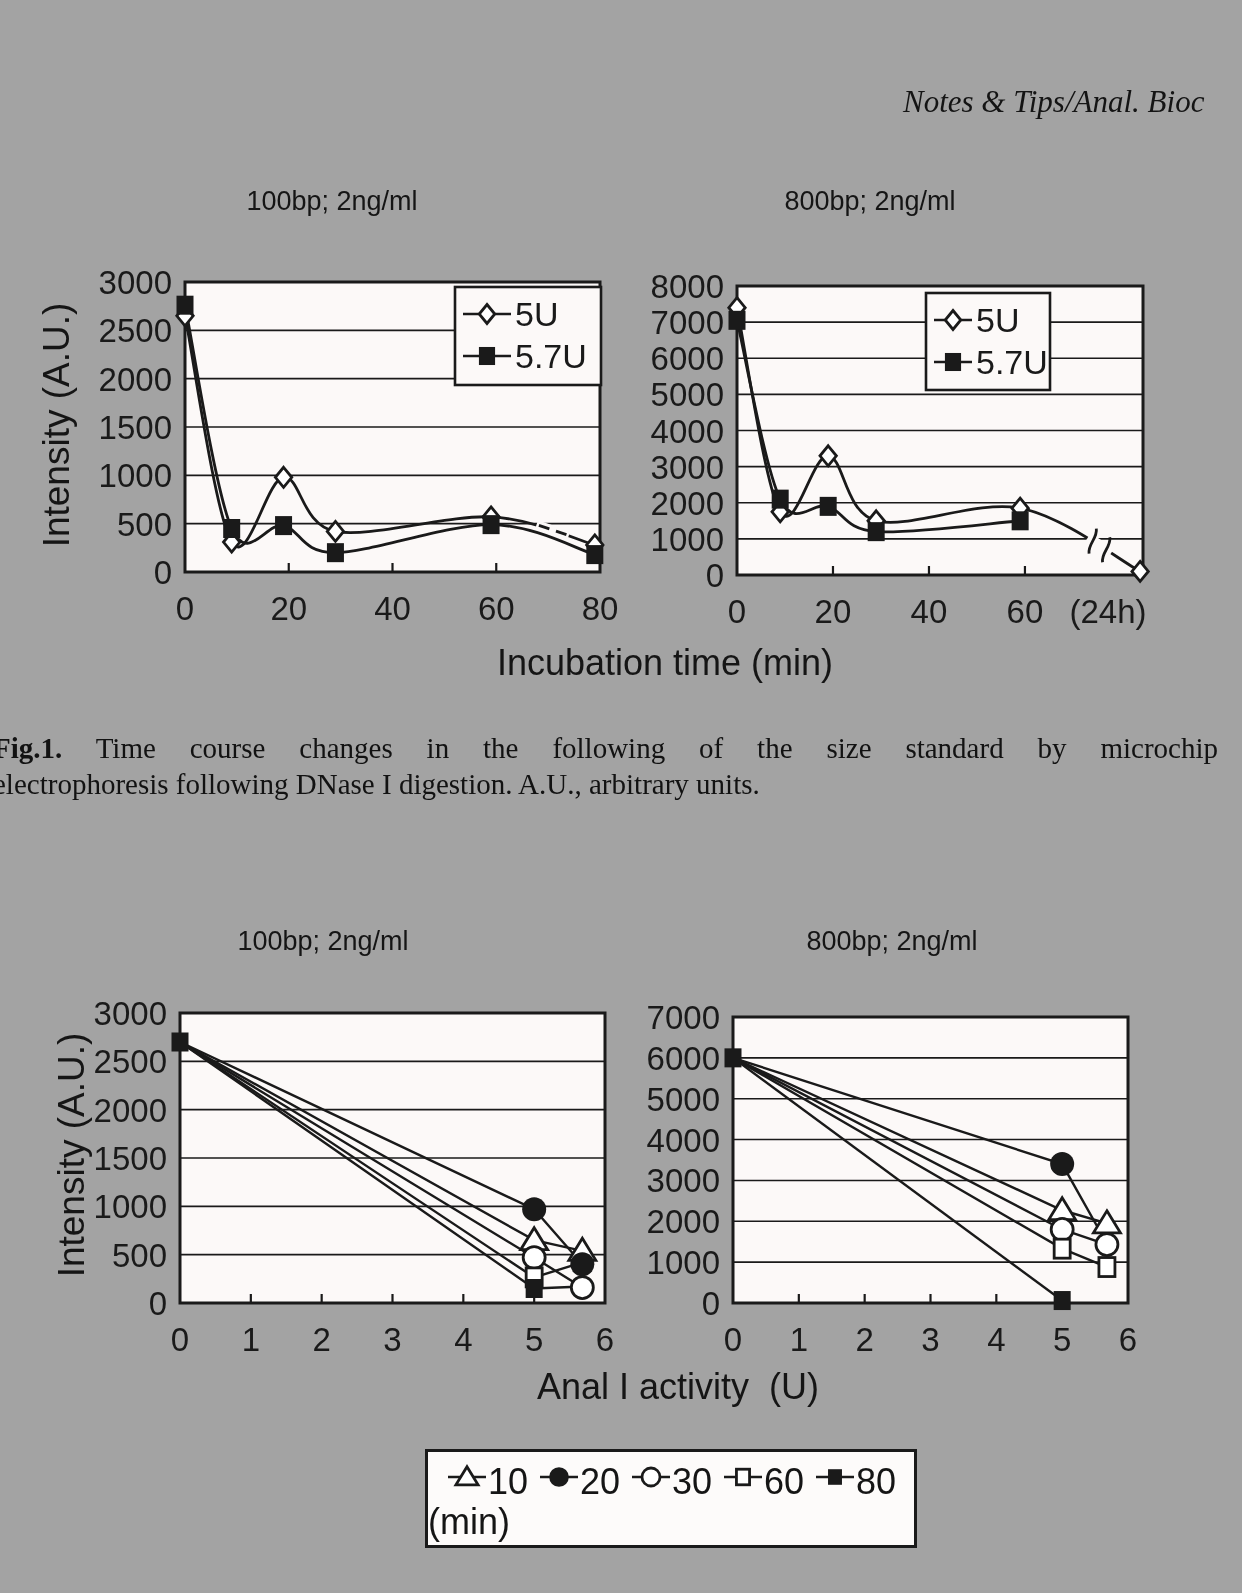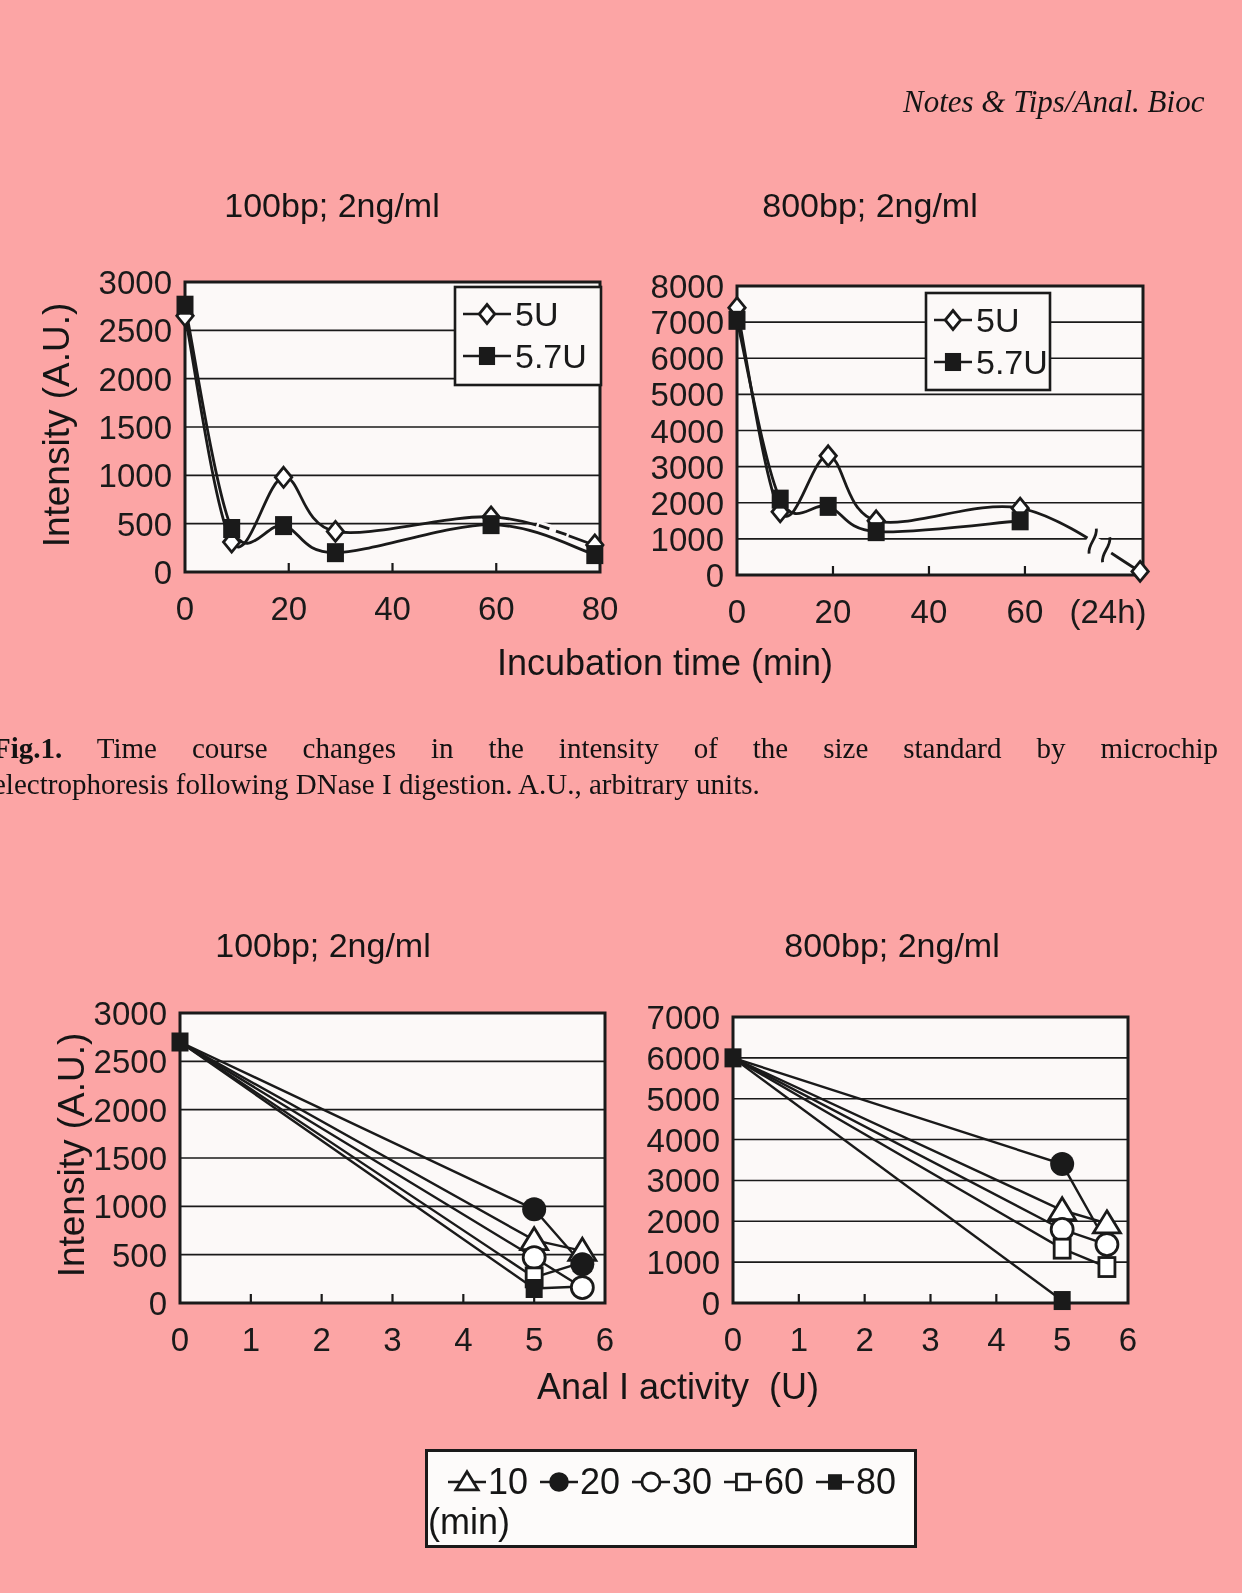--- a/index.html
+++ b/index.html
@@ -1,31 +1,31 @@
 <!DOCTYPE html>
 <html><head>
 <meta charset="utf-8">
 <style>
   html,body{margin:0;padding:0;background:#ffffff;}
-  .page{position:relative;width:1242px;height:1593px;background:#fca5a5;overflow:hidden;
+  .page{position:relative;width:1242px;height:1593px;background:#a3a3a3;overflow:hidden;
         font-family:"Liberation Sans",sans-serif;color:#1a1a1a;}
   .abs{position:absolute;}
   .running-head{font-family:"Liberation Serif",serif;font-style:italic;font-size:31px;
                 white-space:nowrap;color:#141414;}
-  .chart-title{font-size:34px;letter-spacing:0px;width:420px;text-align:center;color:#151515;}
+  .chart-title{font-size:27px;letter-spacing:0px;width:420px;text-align:center;color:#151515;}
   .vlabel{width:340px;text-align:center;font-size:37px;transform:rotate(-90deg);color:#151515;}
   .xlabel{width:420px;text-align:center;font-size:36px;color:#151515;white-space:pre;}
   .caption{font-family:"Liberation Serif",serif;font-size:29px;line-height:36px;color:#121212;
            width:1225px;}
   .caption .l1{text-align:justify;text-align-last:justify;}
   .caption .b{font-weight:bold;}
   svg text{font-family:"Liberation Sans",sans-serif;fill:#1a1a1a;}
   .blegend{border:3px solid #1a1a1a;background:#fdfbfa;box-sizing:border-box;}
   .blegend .row1{display:flex;justify-content:center;align-items:center;margin-top:9px;}
-  .blegend .item{display:flex;align-items:center;margin:0 5px;}
+  .blegend .item{display:flex;margin:0 5px;}
   .blegend .item span{font-size:36px;color:#151515;}
   .blegend .unit{text-align:left;font-size:36px;margin-top:-2px;color:#151515;}
 </style>
 </head>
 <body>
 
 <div class="page">
 
   <div class="abs running-head" style="left:903px;top:84px;">Notes &amp; Tips/Anal. Bioc</div>
 
@@ -226,21 +226,21 @@
   <div class="abs chart-title" style="left:113px;top:926px;">100bp; 2ng/ml</div>
   <div class="abs chart-title" style="left:682px;top:926px;">800bp; 2ng/ml</div>
 
   <div class="abs vlabel" style="left:-113px;top:404px;">Intensity (A.U.)</div>
   <div class="abs vlabel" style="left:-98px;top:1134px;">Intensity (A.U.)</div>
 
   <div class="abs xlabel" style="left:455px;top:642px;text-align:center;">Incubation time (min)</div>
   <div class="abs xlabel" style="left:468px;top:1366px;">Anal I activity  (U)</div>
 
   <div class="abs caption" style="left:-7px;top:730px;">
-    <div class="l1"><span class="b">Fig.1.</span> <span>Time course changes in the intensity of the size standard by microchip</span></div>
+    <div class="l1"><span class="b">Fig.1.</span> <span>Time course changes in the following of the size standard by microchip</span></div>
     <div>electrophoresis following DNase I digestion. A.U., arbitrary units.</div>
   </div>
 
   <div class="abs blegend" style="left:425px;top:1449px;width:492px;height:99px;">
     <div class="row1" id="blegend-row">
         <div class="item">
           <svg width="42" height="32">
             <g>
               <line x1="2" x2="40" y1="16" y2="16" stroke="#1a1a1a" stroke-width="2.6"></line>
               <g>

